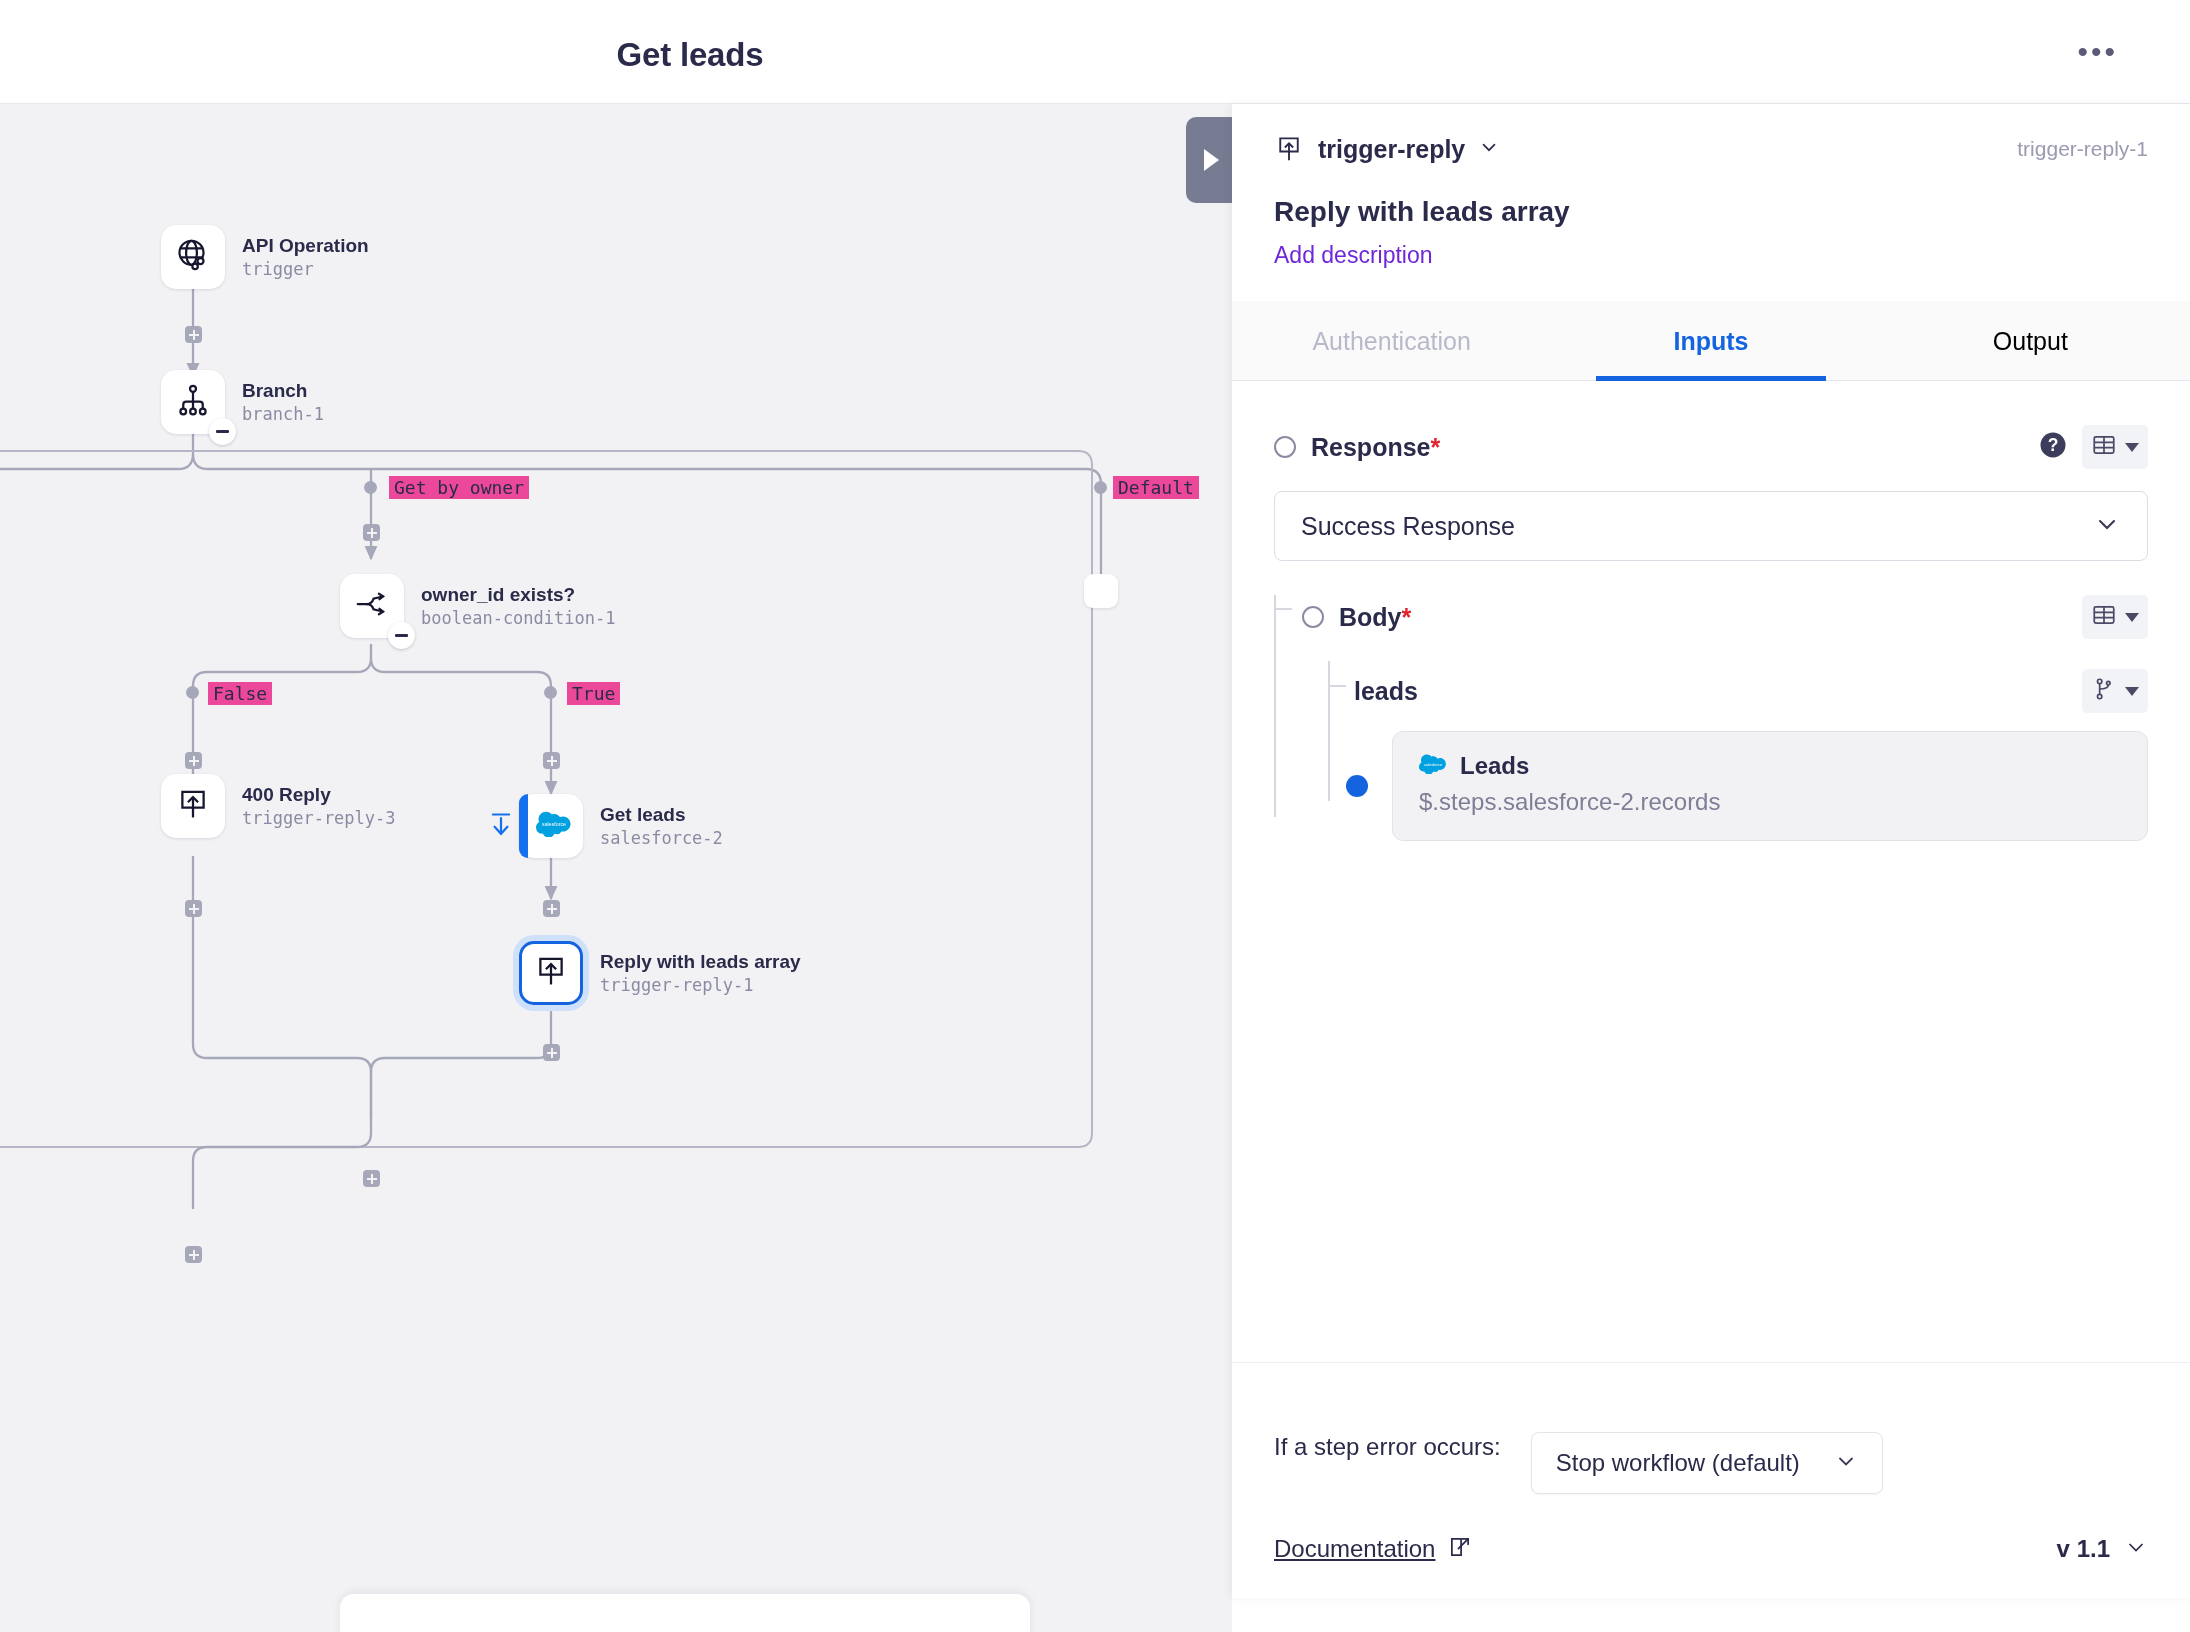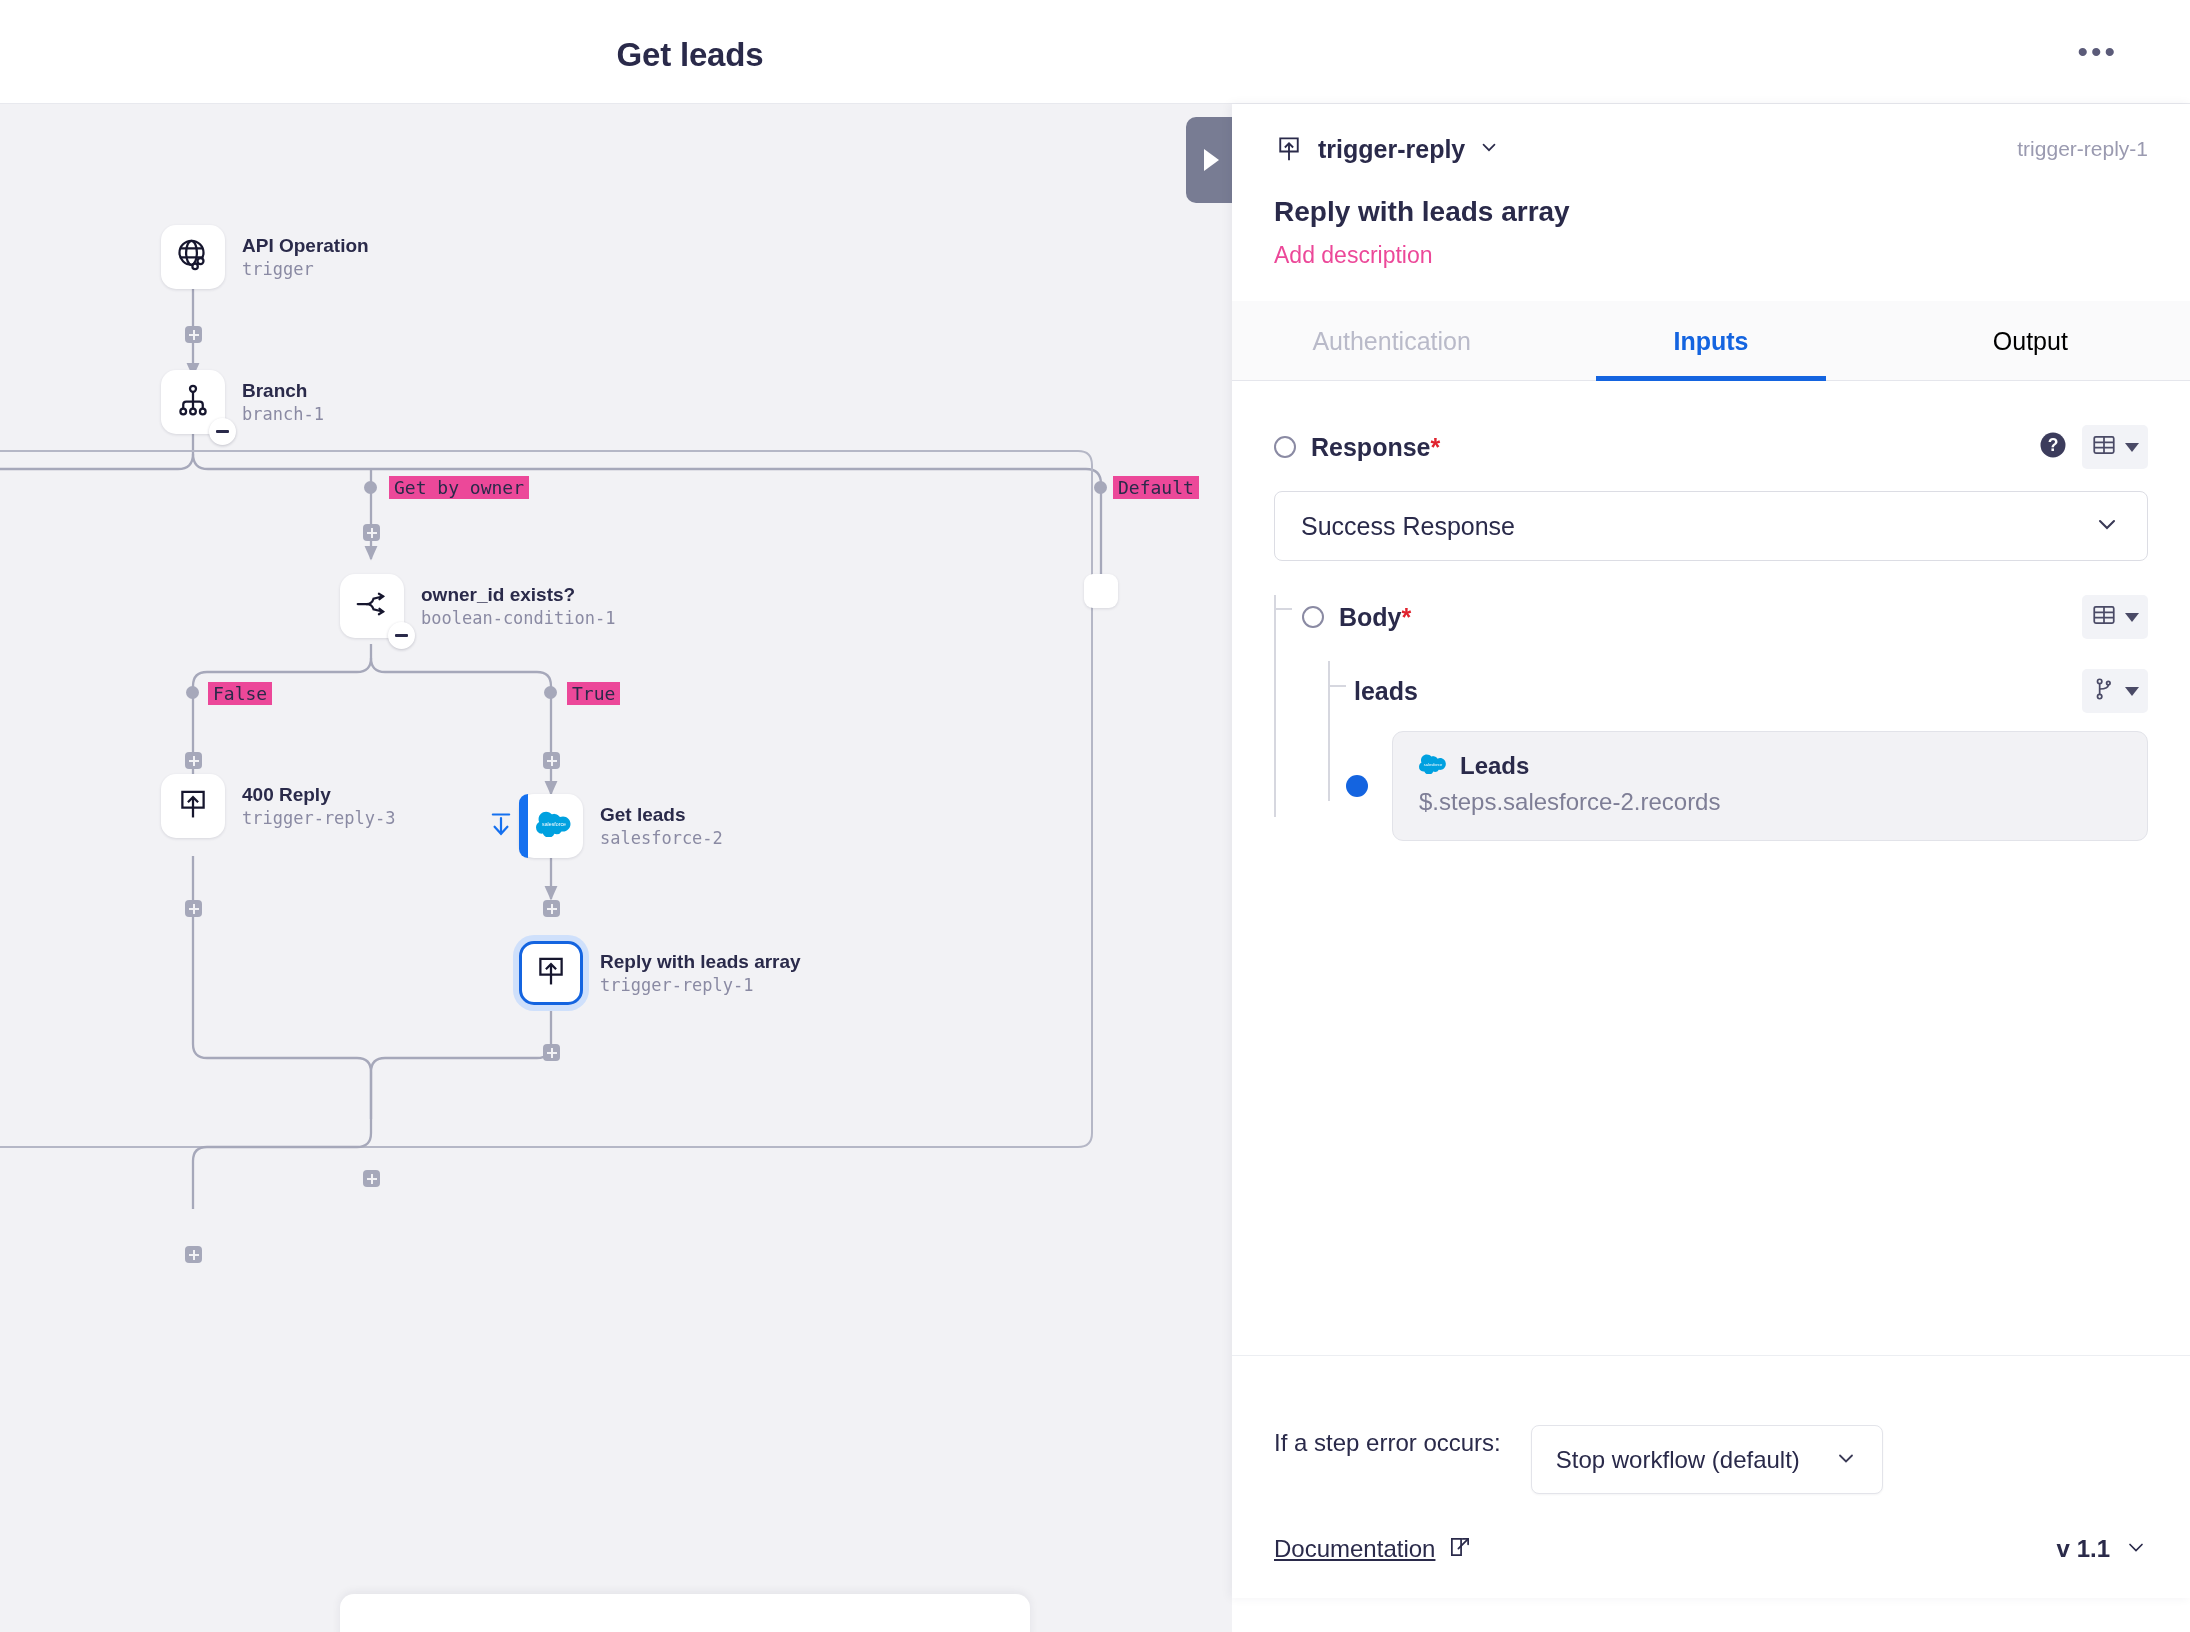--- a/index.html
+++ b/index.html
@@ -128,21 +128,21 @@
     margin-left: 14px; font-size: 25px; font-weight: 700; color: #2a2a4a;
   }
   .chev-small { margin-left: 13px; color: #2a2a4a; }
   .panel-id {
     margin-left: auto; font-size: 21px; color: #9a9ab0;
   }
   .panel-name {
     margin-top: 32px; font-size: 28px; font-weight: 700; color: #2a2a4a;
   }
   .panel-desc {
-    margin-top: 14px; font-size: 23px; color: #ec4899; cursor: pointer;
+    margin-top: 14px; font-size: 23px; color: #6d28d9; cursor: pointer;
   }
 
   .tabs {
     display: flex; margin-top: 32px; background: #fafafb;
     border-bottom: 1px solid #e5e6ec;
   }
   .tab {
     flex: 1; text-align: center; padding: 26px 0 24px 0;
     font-size: 25px; color: #000000; cursor: pointer; position: relative;
   }
@@ -209,21 +209,21 @@
   .value-title-row { display: flex; align-items: center; }
   .value-title {
     margin-left: 13px; font-size: 24px; font-weight: 700; color: #2a2a4a;
   }
   .value-path { margin-top: 8px; font-size: 24px; color: #7e7e96; }
 
   .panel-footer { padding: 0 42px 34px 42px; border-top: 1px solid #eceef2; }
   .footer-row1 { display: flex; align-items: center; padding-top: 36px; }
   .footer-label { font-size: 24px; color: #2a2a4a; }
   .err-select {
-    margin-left: 30px; height: 69px; border: 1.5px solid #e3e4ea; border-radius: 8px;
+    margin-left: 30px; height: 62px; border: 1.5px solid #e3e4ea; border-radius: 8px;
     background: #fff; display: flex; align-items: center; padding: 0 24px;
     cursor: pointer; box-shadow: 0 1px 2px rgba(30,30,60,.05); margin-top: 33px;
   }
   .err-select .v { font-size: 24px; color: #2a2a4a; }
   .err-select .c { margin-left: 34px; color: #3a3a56; }
   .footer-row2 { display: flex; align-items: center; margin-top: 40px; }
   .doc-link {
     font-size: 24px; color: #2a2a4a; text-decoration: underline; cursor: pointer;
   }
   .ext-icon { margin-left: 12px; cursor: pointer; }

